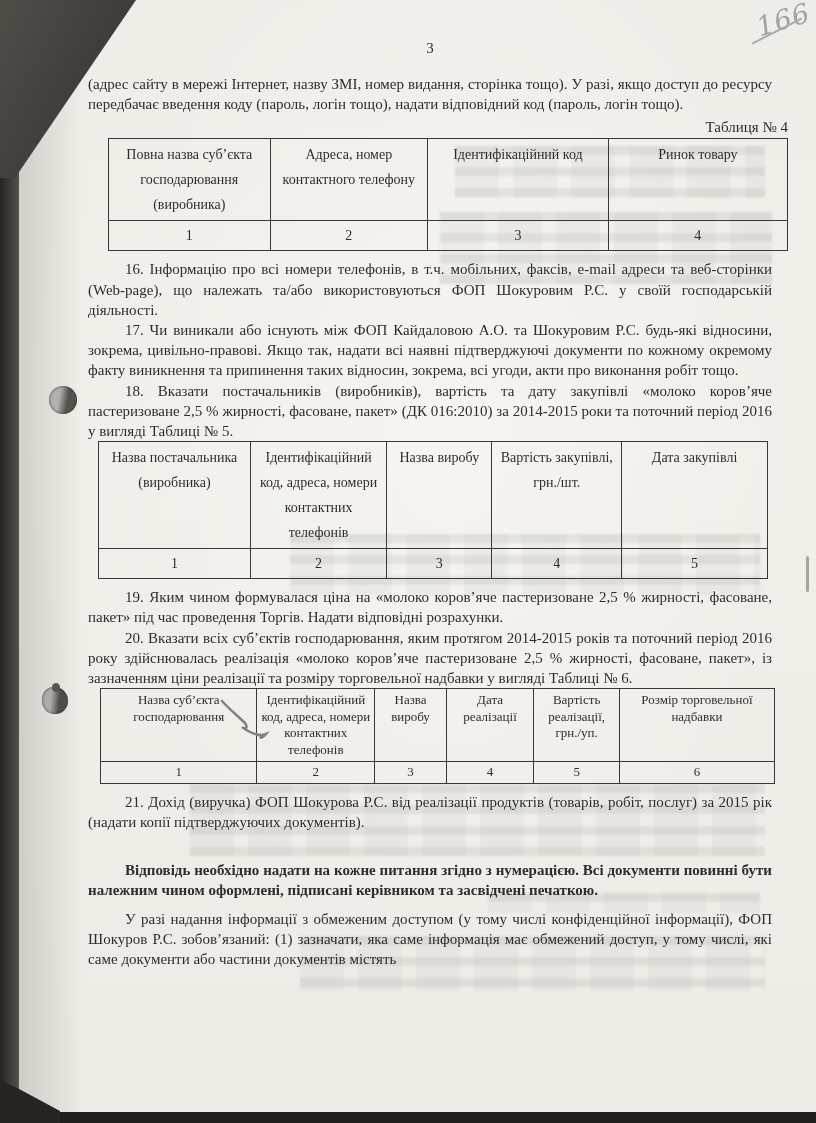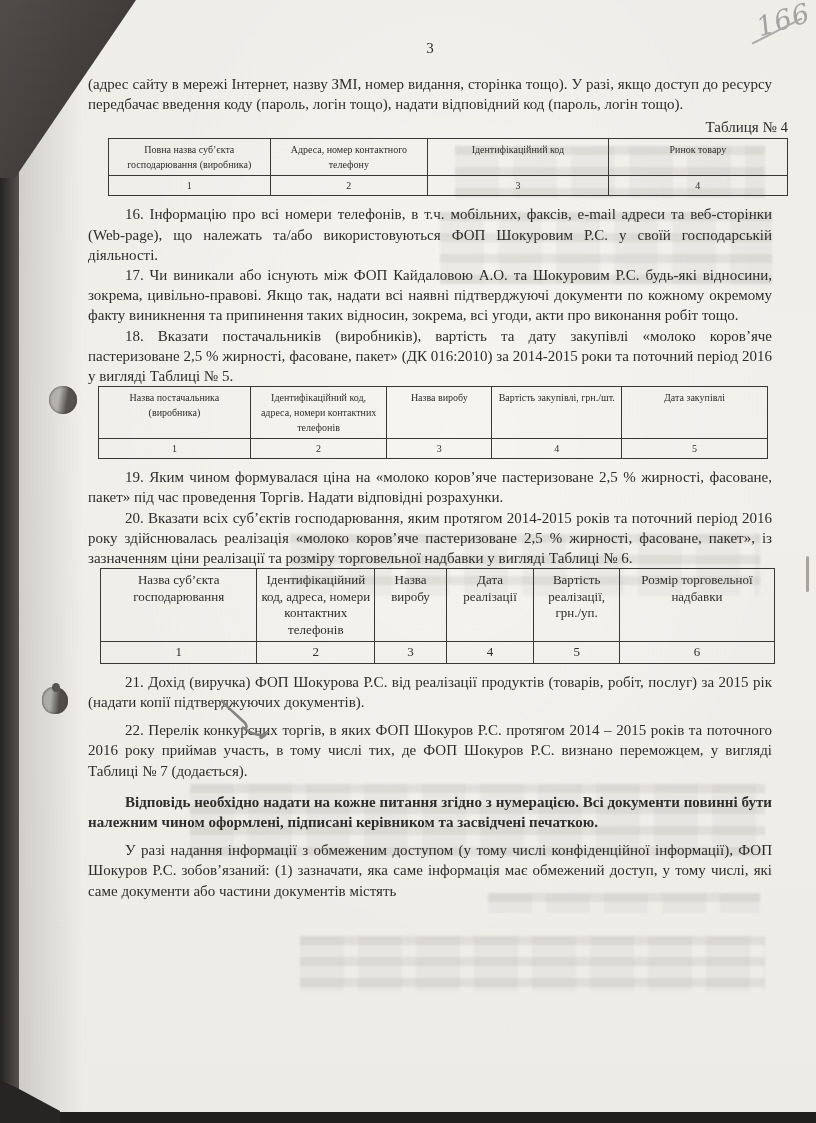--- a/index.html
+++ b/index.html
@@ -42,23 +42,23 @@
     background-image:repeating-linear-gradient(180deg,rgba(112,110,102,0.11) 0px,rgba(112,110,102,0.11) 9px,rgba(0,0,0,0) 9px,rgba(0,0,0,0) 21px),
       repeating-linear-gradient(90deg,rgba(112,110,102,0.05) 0 44px,rgba(0,0,0,0) 44px 58px);}
   
   .page-number{position:absolute;left:88px;top:40px;width:684px;text-align:center;
     font-size:15px;z-index:3;}
   .content{position:absolute;left:88px;top:74px;width:684px;z-index:3;
     font-size:15px;line-height:20.2px;text-align:justify;}
   .content p{margin:0;text-indent:37px;}
   .content p.no-indent{text-indent:0;}
   .content p.spaced{margin-top:8px;}
-  .content p.emphasis{font-weight:bold;margin-top:11px;}
+  .content p.emphasis{font-weight:bold;margin-top:28px;}
   .table-caption{font-size:15px;line-height:18px;text-align:right;margin-top:4px;margin-bottom:2px;}
-  table{border-collapse:collapse;table-layout:fixed;font-size:10px;line-height:15px;}
+  table{border-collapse:collapse;table-layout:fixed;font-size:14px;line-height:25px;}
   td{border:1.5px solid #3a3835;text-align:center;vertical-align:top;padding:3px 4px;}
   tr.nums td{padding:2px 4px;}
   .tbl4{margin-left:20px;width:680px;}
   .cap4{width:700px;}
   .tbl5{margin-left:10px;width:670px;padding-left:28px;}
   .cap5{width:680px;}
   .tbl6{margin-left:12px;width:675px;font-size:13px;line-height:16.5px;}
   .cap6{width:687px;}
 </style>
 </head>
@@ -173,18 +173,17 @@
         <td>2</td>
         <td>3</td>
         <td>4</td>
         <td>5</td>
         <td>6</td>
       </tr>
     </tbody>
       </table>
 
     <p class="spaced">21. Дохід (виручка) ФОП Шокурова Р.С. від реалізації продуктів (товарів, робіт, послуг) за 2015 рік (надати копії підтверджуючих документів).</p>
-    <p class="spaced">22. Перелік конкурсних торгів, в яких ФОП Шокуров Р.С. протягом 2014 – 2015 років та поточного 2016 року приймав участь, в тому числі тих, де ФОП Шокуров Р.С. визнано переможцем, у вигляді Таблиці № 7 (додається).</p>
     <p class="emphasis">Відповідь необхідно надати на кожне питання згідно з нумерацією. Всі документи повинні бути належним чином оформлені, підписані керівником та засвідчені печаткою.</p>
     <p class="spaced">У разі надання інформації з обмеженим доступом (у тому числі конфіденційної інформації), ФОП Шокуров Р.С. зобов’язаний: (1) зазначати, яка саме інформація має обмежений доступ, у тому числі, які саме документи або частини документів містять</p>
   </div>
 
 </div>
 
 </body></html>

